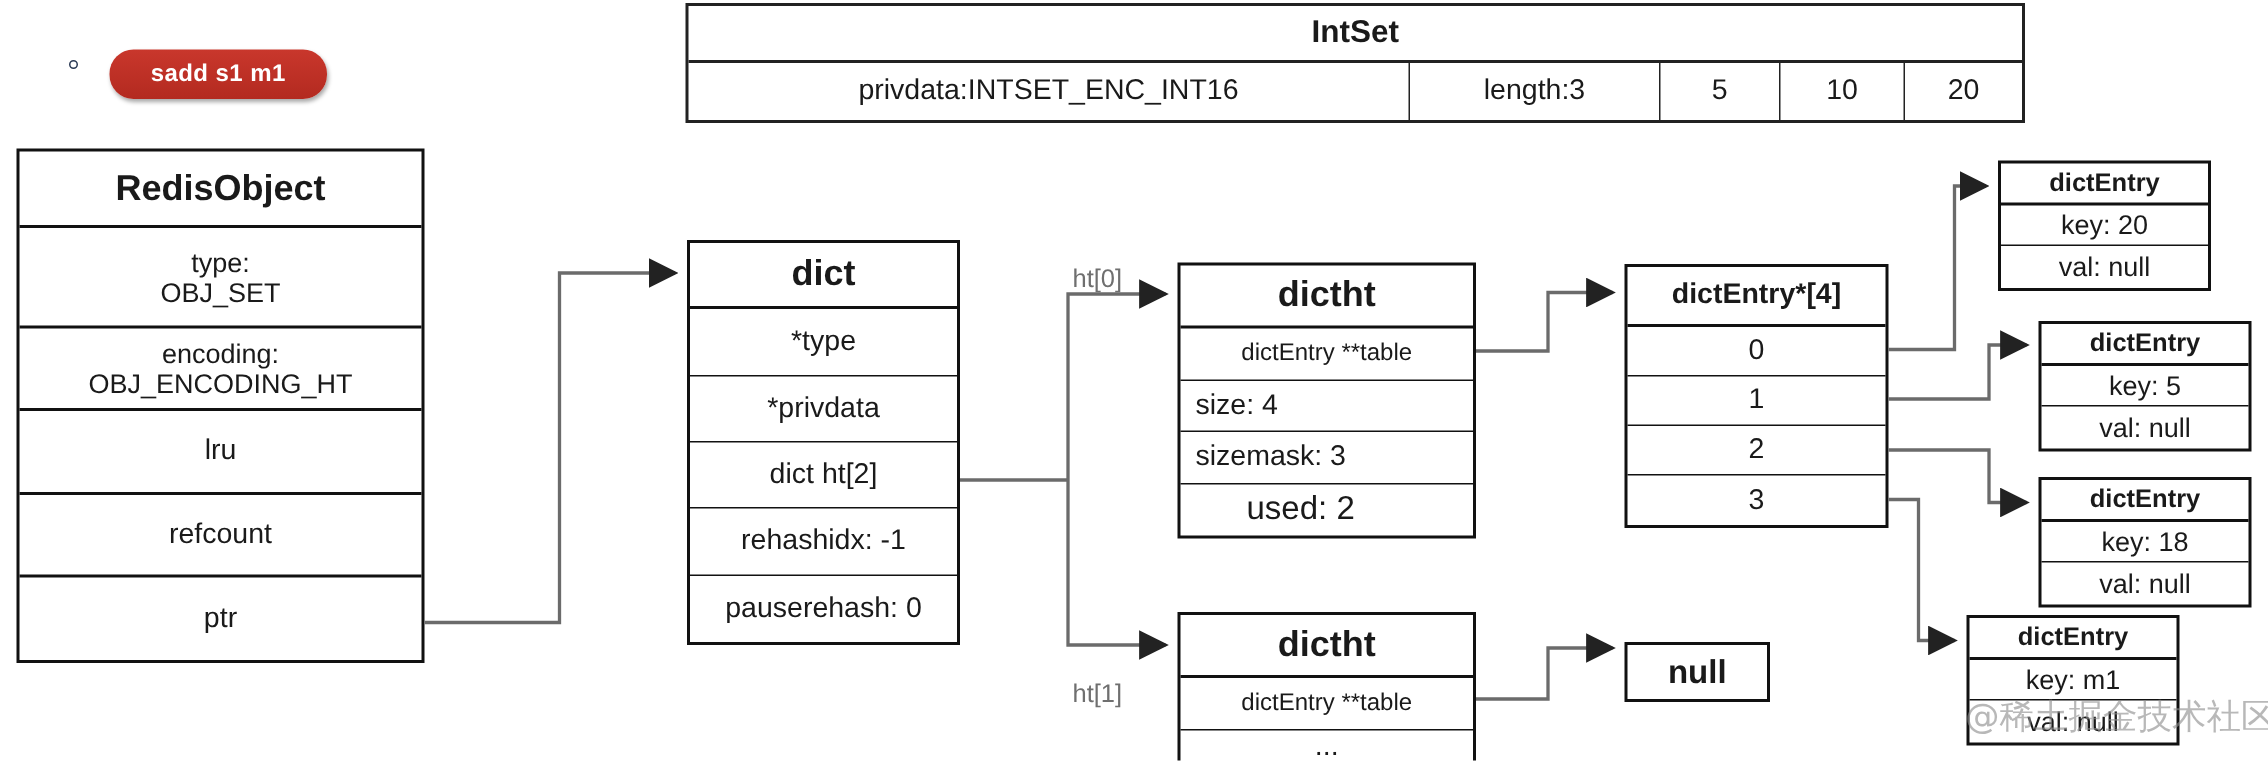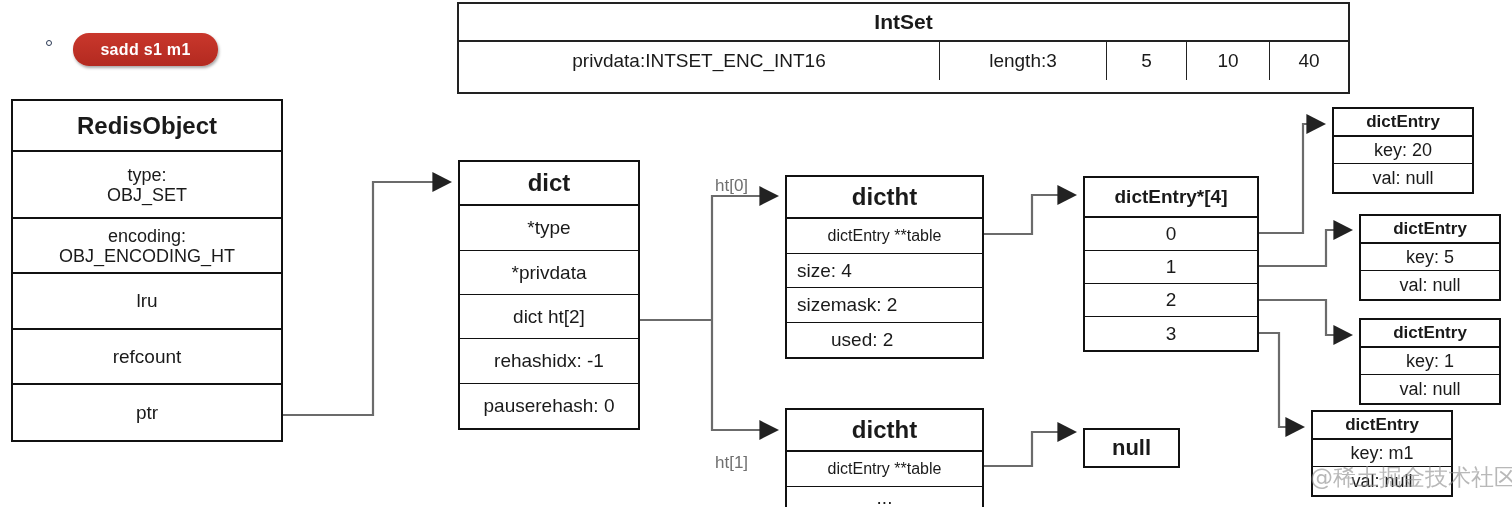--- a/index.html
+++ b/index.html
@@ -15,21 +15,21 @@
         border:2px solid #111;display:flex;flex-direction:column;}
   .node .hdr{box-sizing:border-box;font-weight:bold;text-align:center;
         border-bottom:2px solid #111;display:flex;align-items:center;justify-content:center;}
   .node .row{box-sizing:border-box;display:flex;align-items:center;justify-content:center;
         border-bottom:1.5px solid #111;text-align:center;line-height:1.12;}
   .node .row:last-child{border-bottom:none;}
   .node .row.left{justify-content:flex-start;padding-left:10px;text-align:left;}
   .node .row.two{flex-direction:column;justify-content:center;}
 
   
-  .intset{position:absolute;left:457px;top:2px;width:893px;height:92px;
+  .intset{position:absolute;left:457px;top:2px;width:893px;height:80px;
      box-sizing:border-box;border:2px solid #222;background:#fff;}
   .intset .is-head{box-sizing:border-box;height:38px;border-bottom:2px solid #222;
      display:flex;align-items:center;justify-content:center;font-weight:bold;font-size:21px;}
   .intset .is-body{display:flex;height:38px;}
   .intset .is-cell{box-sizing:border-box;display:flex;align-items:center;justify-content:center;
      border-right:1.5px solid #222;font-size:19px;}
   .intset .is-cell:last-child{border-right:none;}
 
   
   .chip{position:absolute;left:73px;top:33px;width:145px;height:33px;border-radius:16px;
@@ -55,21 +55,21 @@
   <div class="bullet"></div>
   <div class="chip">sadd s1 m1</div>
 
   <div class="intset">
     <div class="is-head">IntSet</div>
     <div class="is-body">
       <div class="is-cell" style="width:481px">privdata:INTSET_ENC_INT16</div>
       <div class="is-cell" style="width:167px">length:3</div>
       <div class="is-cell" style="width:80px">5</div>
       <div class="is-cell" style="width:83px">10</div>
-      <div class="is-cell" style="width:78px">40</div>
+      <div class="is-cell" style="width:78px">20</div>
     </div>
   </div>
 
   <div class="node" style="left:11px;top:99px;width:272px;height:343px;border-width:2.5px;">
     <div class="hdr" style="height:53px;font-size:24px;border-bottom-width:2.5px;">RedisObject</div>
     <div class="row two" style="height:69px;font-size:18px;border-bottom-width:2.5px;">
       <span>type:</span>
       <span>OBJ_SET</span>
     </div>
     <div class="row two" style="height:57px;font-size:18px;border-bottom-width:2.5px;">
@@ -87,22 +87,22 @@
     <div class="row" style="height:45px;font-size:19px;">*privdata</div>
     <div class="row" style="height:45px;font-size:19px;">dict ht[2]</div>
     <div class="row" style="height:45px;font-size:19px;">rehashidx: -1</div>
     <div class="row" style="height:45px;font-size:19px;">pauserehash: 0</div>
   </div>
 
   <div class="node" style="left:785px;top:175px;width:199px;height:184px;border-width:2.5px;">
     <div class="hdr" style="height:43px;font-size:24px;border-bottom-width:2.5px;">dictht</div>
     <div class="row" style="height:35px;font-size:16px;">dictEntry **table</div>
     <div class="row left" style="height:35px;font-size:19px;">size: 4</div>
-    <div class="row left" style="height:35px;font-size:19px;">sizemask: 2</div>
-    <div class="row left" style="height:35px;font-size:19px;padding-left:44px;">used: 2</div>
+    <div class="row left" style="height:35px;font-size:19px;">sizemask: 3</div>
+    <div class="row left" style="height:35px;font-size:22px;padding-left:44px;">used: 2</div>
   </div>
 
   <div class="node" style="left:785px;top:408px;width:199px;height:120px;border-width:2.5px;">
     <div class="hdr" style="height:43px;font-size:24px;border-bottom-width:2.5px;">dictht</div>
     <div class="row" style="height:35px;font-size:16px;">dictEntry **table</div>
     <div class="row" style="height:40px;font-size:19px;align-items:flex-start;">...</div>
   </div>
 
   <div class="node" style="left:1083px;top:176px;width:176px;height:176px;border-width:2.5px;">
     <div class="hdr" style="height:40px;font-size:19px;border-bottom-width:2.5px;">dictEntry*[4]</div>
@@ -123,21 +123,21 @@
   </div>
 
   <div class="node" style="left:1359px;top:214px;width:142px;height:87px;border-width:2.5px;">
     <div class="hdr" style="height:29px;font-size:17px;border-bottom-width:2px;">dictEntry</div>
     <div class="row" style="height:29px;font-size:18px;">key: 5</div>
     <div class="row" style="height:29px;font-size:18px;">val: null</div>
   </div>
 
   <div class="node" style="left:1359px;top:318px;width:142px;height:87px;border-width:2.5px;">
     <div class="hdr" style="height:29px;font-size:17px;border-bottom-width:2px;">dictEntry</div>
-    <div class="row" style="height:29px;font-size:18px;">key: 1</div>
+    <div class="row" style="height:29px;font-size:18px;">key: 18</div>
     <div class="row" style="height:29px;font-size:18px;">val: null</div>
   </div>
 
   <div class="node" style="left:1311px;top:410px;width:142px;height:87px;border-width:2.5px;">
     <div class="hdr" style="height:29px;font-size:17px;border-bottom-width:2px;">dictEntry</div>
     <div class="row" style="height:29px;font-size:18px;">key: m1</div>
     <div class="row" style="height:29px;font-size:18px;">val: null</div>
   </div>
 
   <svg class="wires" viewBox="0 0 1512 507">

